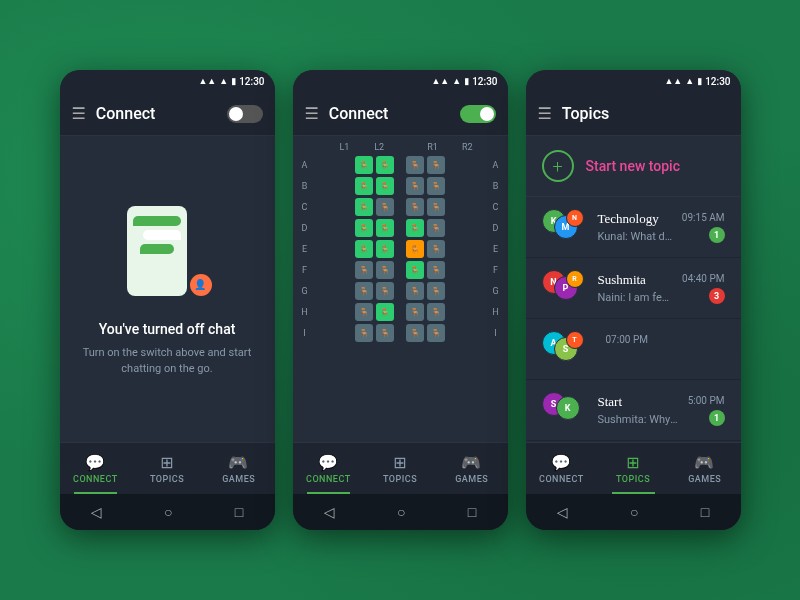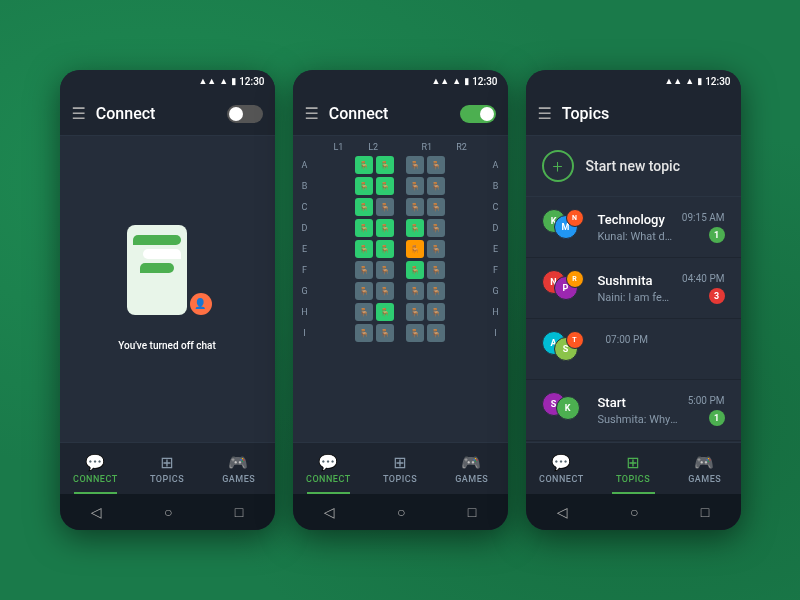--- a/index.html
+++ b/index.html
@@ -133,21 +133,21 @@
       right: 5px;
       background: #ff7043;
       display: flex;
       align-items: center;
       justify-content: center;
       font-size: 10px;
       color: white;
     }
     .turned-off-title {
       color: #fff;
-      font-size: 10px;
+      font-size: 14px;
       font-weight: 500;
       text-align: center;
       margin-bottom: 8px;
     }
     .turned-off-desc {
       color: #8899aa;
       font-size: 11px;
       text-align: center;
       line-height: 1.5;
     }
@@ -162,21 +162,21 @@
     .grid-header {
       display: flex;
       justify-content: space-between;
       padding: 2px 4px;
       margin-bottom: 2px;
     }
     .grid-col-label {
       color: #8899aa;
       font-size: 9px;
       width: 22px;
-      text-align: center;
+      text-align: right;
     }
     .grid-row {
       display: flex;
       align-items: center;
       margin-bottom: 3px;
     }
     .grid-row-label {
       color: #8899aa;
       font-size: 9px;
       width: 12px;
@@ -262,21 +262,21 @@
       height: 32px;
       border-radius: 50%;
       border: 2px solid #4CAF50;
       display: flex;
       align-items: center;
       justify-content: center;
       color: #4CAF50;
       font-size: 18px;
       font-weight: 300;
     }
-    .new-topic-label { color: #e5e5e5; font-size: 14px; font-weight: 500; }
+    .new-topic-label { color: #ec4899; font-size: 14px; font-weight: 500; }
 
     .topic-item {
       display: flex;
       align-items: center;
       padding: 12px 16px;
       border-bottom: 1px solid #1e2530;
       cursor: pointer;
     }
     .topic-avatars {
       width: 44px;
@@ -292,21 +292,21 @@
       position: absolute;
       border: 1.5px solid #252d3a;
       font-size: 9px;
       display: flex;
       align-items: center;
       justify-content: center;
       color: white;
       font-weight: bold;
     }
     .topic-info { flex: 1; min-width: 0; }
-    .topic-name { color: #fff; font-size: 13px; font-weight: 500; margin-bottom: 3px; }
+    .topic-name { color: #fff; font-size: 13px; font-weight: 500; margin-bottom: 3px; font-family: Liberation Serif, serif; }
     .topic-preview { color: #8899aa; font-size: 11px; white-space: nowrap; overflow: hidden; text-overflow: ellipsis; }
     .topic-meta { display: flex; flex-direction: column; align-items: flex-end; gap: 4px; margin-left: 8px; }
     .topic-time { color: #8899aa; font-size: 10px; }
     .topic-badge {
       background: #4CAF50;
       color: white;
       border-radius: 50%;
       width: 16px;
       height: 16px;
       font-size: 9px;
@@ -340,20 +340,21 @@
   <div class="screen-content">
     <div class="chat-illustration">
       <div class="phone-shape">
         <div class="chat-bubble"></div>
         <div class="chat-bubble right"></div>
         <div class="chat-bubble" style="width:70%"></div>
       </div>
       <div class="avatar-small">👤</div>
     </div>
     <div class="turned-off-title">You've turned off chat</div>
+    <div class="turned-off-desc">Turn on the switch above and start chatting on the go.</div>
   </div>
   <div class="bottom-nav">
     <div class="nav-item active">
       <span class="nav-icon">💬</span>
       <span class="nav-label">CONNECT</span>
     </div>
     <div class="nav-item">
       <span class="nav-icon">⊞</span>
       <span class="nav-label">TOPICS</span>
     </div>

